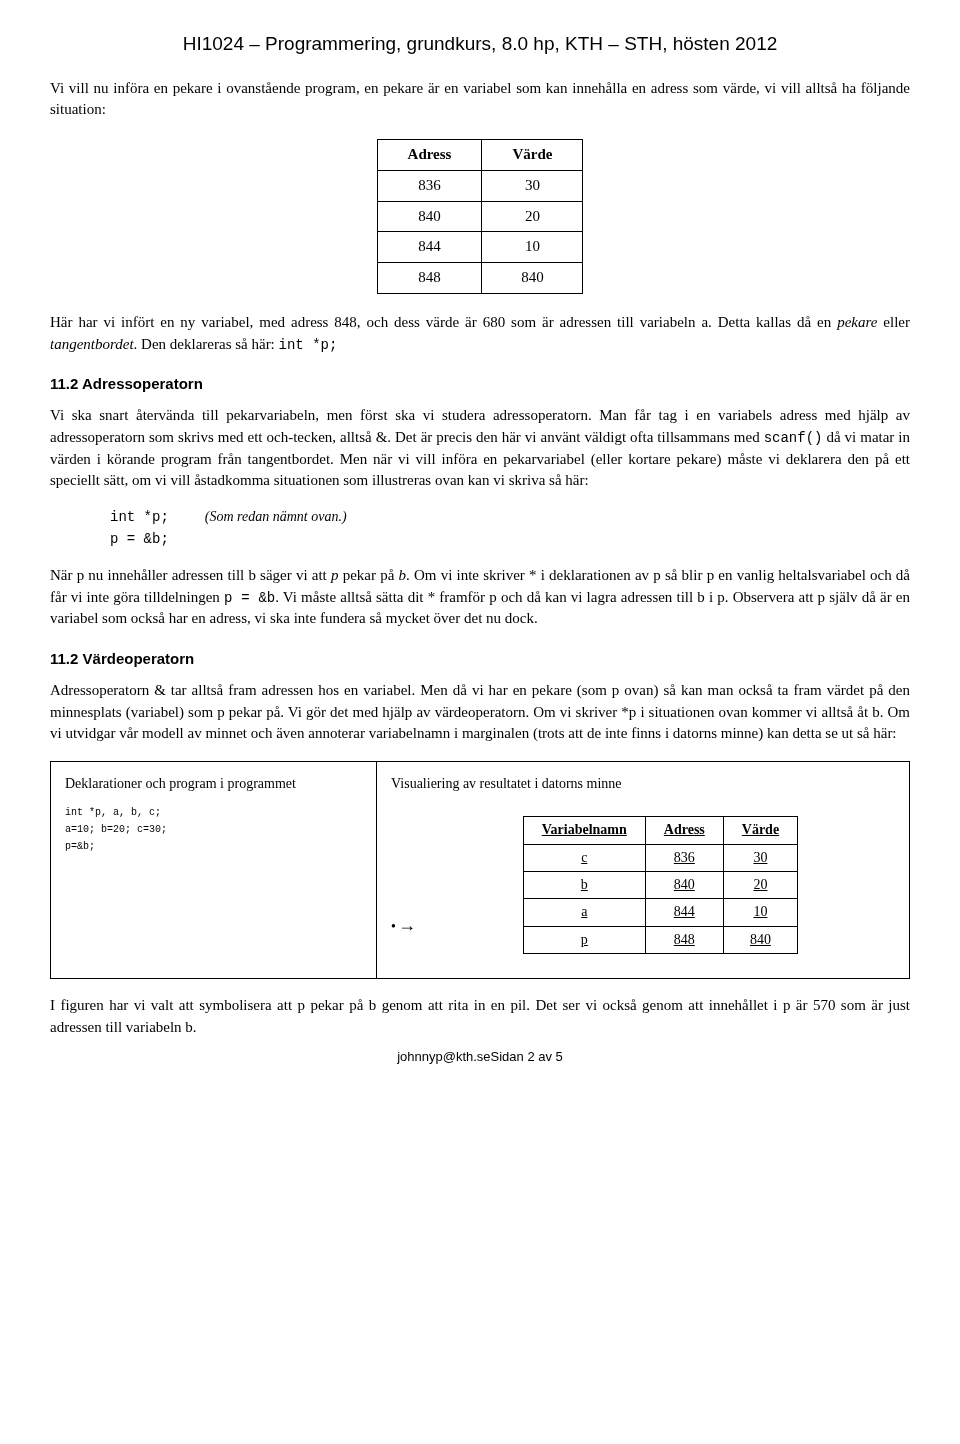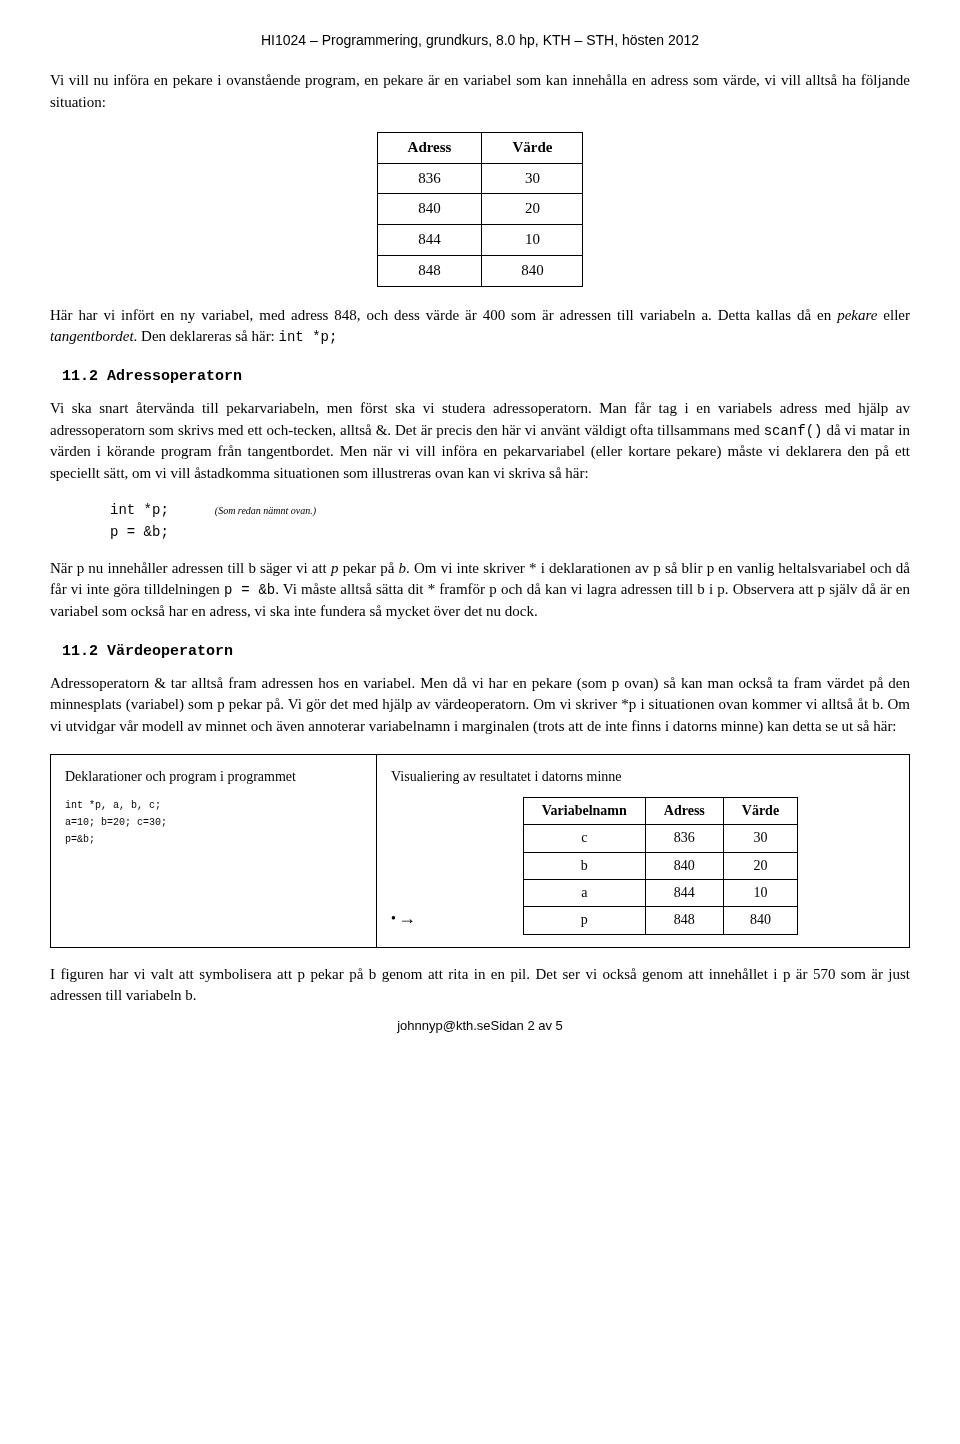--- a/index.html
+++ b/index.html
@@ -8,21 +8,21 @@
       color: #000;
       font-family: "Times New Roman", Times, serif;
       font-size: 15px;
       line-height: 1.45;
       padding: 30px 50px;
       max-width: 960px;
       margin: 0 auto;
     }
     .page-header {
       text-align: center;
-      font-size: 14px;
+      font-size: 19px;
       margin-bottom: 20px;
       font-family: Arial, sans-serif;
     }
     .body-text {
       text-align: justify;
       margin-bottom: 10px;
     }
     .address-table-wrapper {
       display: flex;
       justify-content: center;
@@ -36,36 +36,36 @@
       border: 1px solid #000;
       padding: 4px 30px;
       text-align: center;
       font-family: "Times New Roman", Times, serif;
       font-size: 15px;
     }
     .address-table th {
       font-weight: bold;
     }
     .section-heading {
-      font-family: Liberation Mono, monospace;
+      font-family: Liberation Sans, sans-serif;
       font-size: 15px;
       font-weight: bold;
-      margin: 18px 0 10px 12px;
+      margin: 18px 0 10px 0;
     }
     .code-block {
       font-family: "Courier New", Courier, monospace;
       font-size: 14px;
       margin: 14px 0 14px 60px;
       line-height: 1.6;
     }
     .code-comment {
       font-family: "Times New Roman", Times, serif;
       font-style: italic;
-      font-size: 10px;
-      margin-left: 30px;
+      font-size: 14px;
+      margin-left: 20px;
     }
     .bottom-table-wrapper {
       border: 1px solid #000;
       display: flex;
       margin: 16px 0;
       min-height: 180px;
     }
     .bottom-left {
       width: 38%;
       border-right: 1px solid #000;
@@ -85,21 +85,22 @@
       font-size: 10px;
       margin-top: 10px;
       line-height: 1.7;
     }
     .bottom-right-title {
       font-size: 14px;
       margin-bottom: 10px;
     }
     .mem-table {
       border-collapse: collapse;
-      margin: 0 auto;
+      margin: 12px auto;
+      text-decoration: underline;
     }
     .mem-table th, .mem-table td {
       border: 1px solid #000;
       padding: 3px 18px;
       text-align: center;
       font-family: "Times New Roman", Times, serif;
       font-size: 14px;
     }
     .mem-table th {
       font-weight: bold;
@@ -159,21 +160,21 @@
         </tr>
         <tr>
           <td>848</td>
           <td>840</td>
         </tr>
       </tbody>
   </table>
 </div>
 
 <p class="body-text">
-  <span>Här har vi infört en ny variabel, med adress 848, och dess värde är 400 som är adressen till variabeln a. Detta kallas då en </span><em>pekare</em><span> eller </span><em>tangentbordet</em><span>. Den deklareras så här: </span><span class="inline-mono">int *p;</span>
+  <span>Här har vi infört en ny variabel, med adress 848, och dess värde är 680 som är adressen till variabeln a. Detta kallas då en </span><em>pekare</em><span> eller </span><em>tangentbordet</em><span>. Den deklareras så här: </span><span class="inline-mono">int *p;</span>
 </p>
 
 <div class="section-heading">11.2 Adressoperatorn</div>
 
 <p class="body-text">
   <span>Vi ska snart återvända till pekarvariabeln, men först ska vi studera adressoperatorn. Man får tag i en variabels adress med hjälp av adressoperatorn som skrivs med ett och-tecken, alltså &amp;. Det är precis den här vi använt väldigt ofta tillsammans med </span><span class="inline-mono">scanf()</span><span> då vi matar in värden i körande program från tangentbordet. Men när vi vill införa en pekarvariabel (eller kortare pekare) måste vi deklarera den på ett speciellt sätt, om vi vill åstadkomma situationen som illustreras ovan kan vi skriva så här:</span>
 </p>
 
 <div class="code-block">
   <div style="display:flex; align-items:baseline; gap: 16px;">

